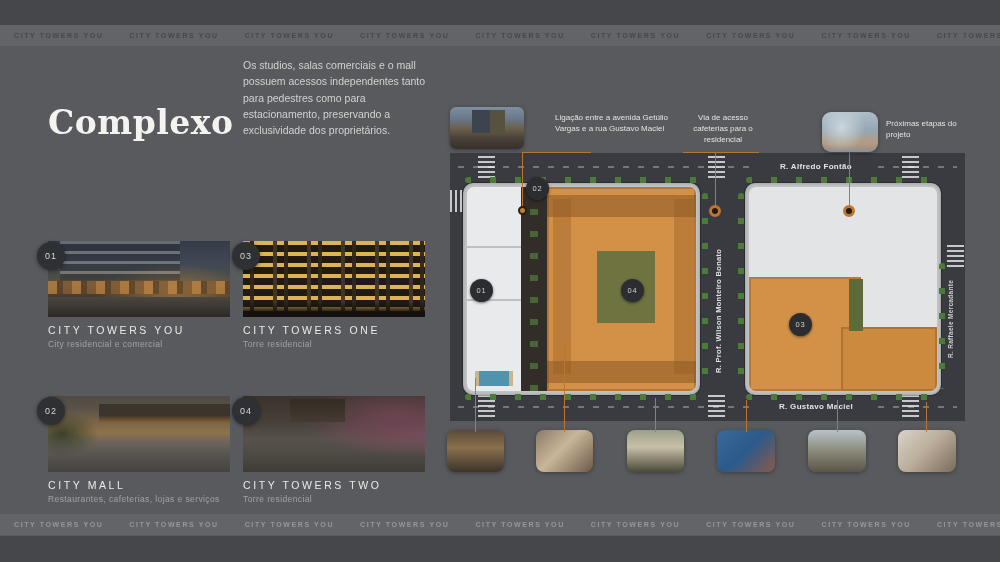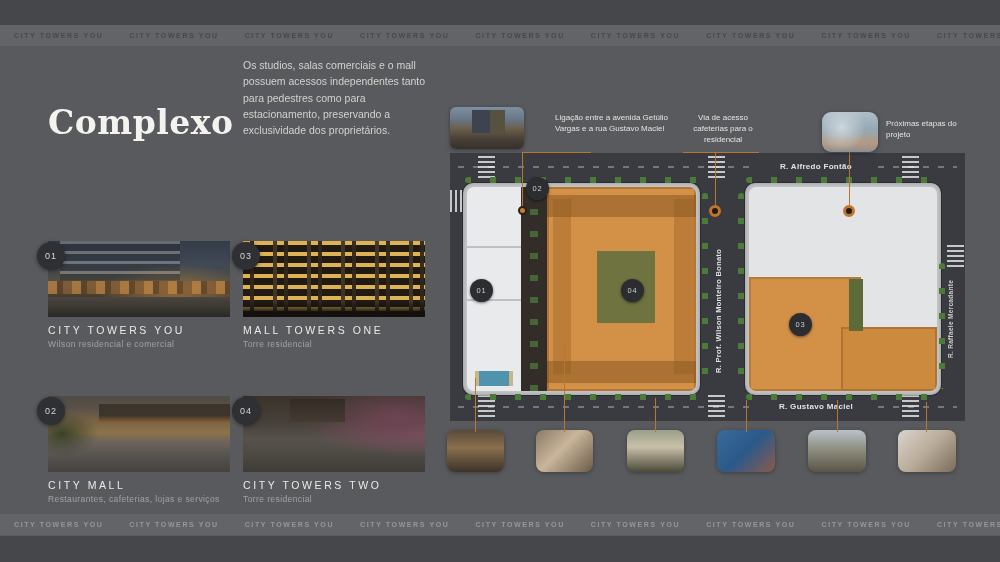--- a/index.html
+++ b/index.html
@@ -173,27 +173,27 @@
   </h1>
 
   <div class="intro">
     <p>Os studios, salas comerciais e o mall possuem acessos independentes tanto para pedestres como para estacionamento, preservando a exclusividade dos proprietários.</p>
   </div>
 
   <div class="card" style="left:48px;top:241px;">
     <div class="badge" style="left:-11px;top:1px;">01</div>
     <div class="photo ph1"></div>
     <div class="pname">CITY TOWERS YOU</div>
-    <div class="psub">Wilson residencial e comercial</div>
+    <div class="psub">City residencial e comercial</div>
   </div>
 
   <div class="card" style="left:243px;top:241px;">
     <div class="badge" style="left:-11px;top:1px;">03</div>
     <div class="photo ph2"></div>
-    <div class="pname">MALL TOWERS ONE</div>
+    <div class="pname">CITY TOWERS ONE</div>
     <div class="psub">Torre residencial</div>
   </div>
 
   <div class="card" style="left:48px;top:396px;">
     <div class="badge" style="left:-11px;top:1px;">02</div>
     <div class="photo ph3"></div>
     <div class="pname">CITY MALL</div>
     <div class="psub">Restaurantes, cafeterias, lojas e serviços</div>
   </div>
 

